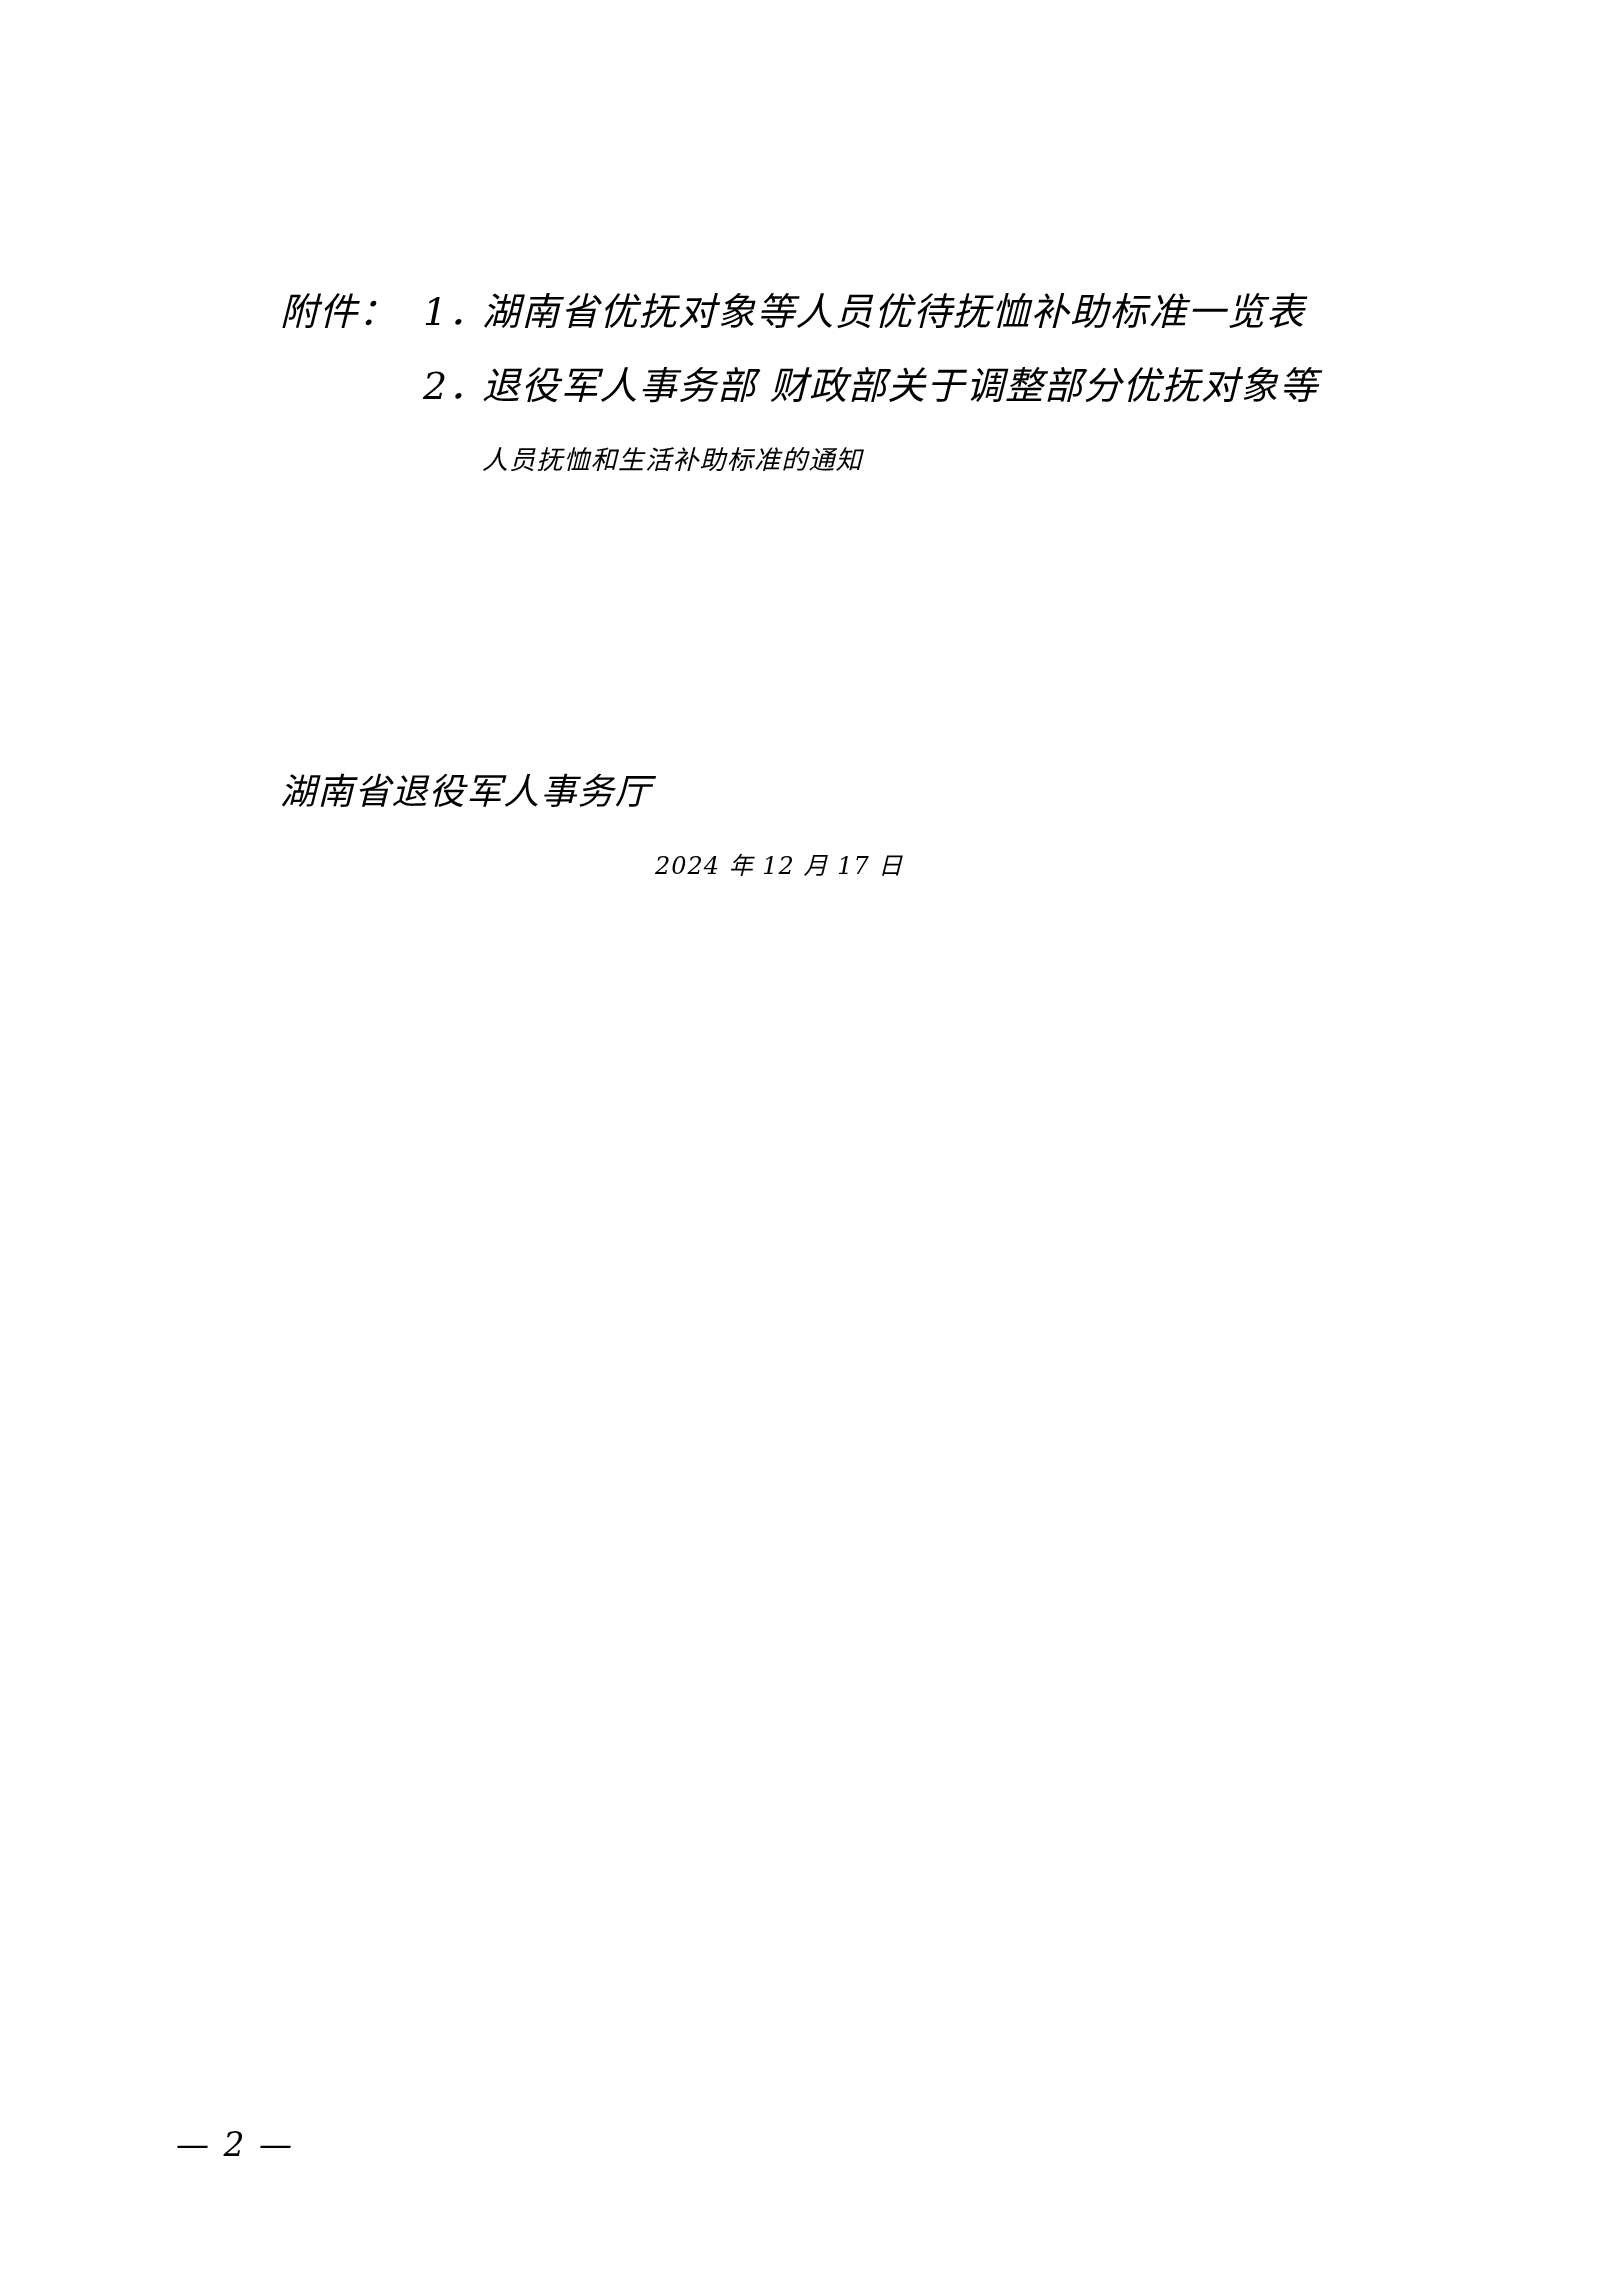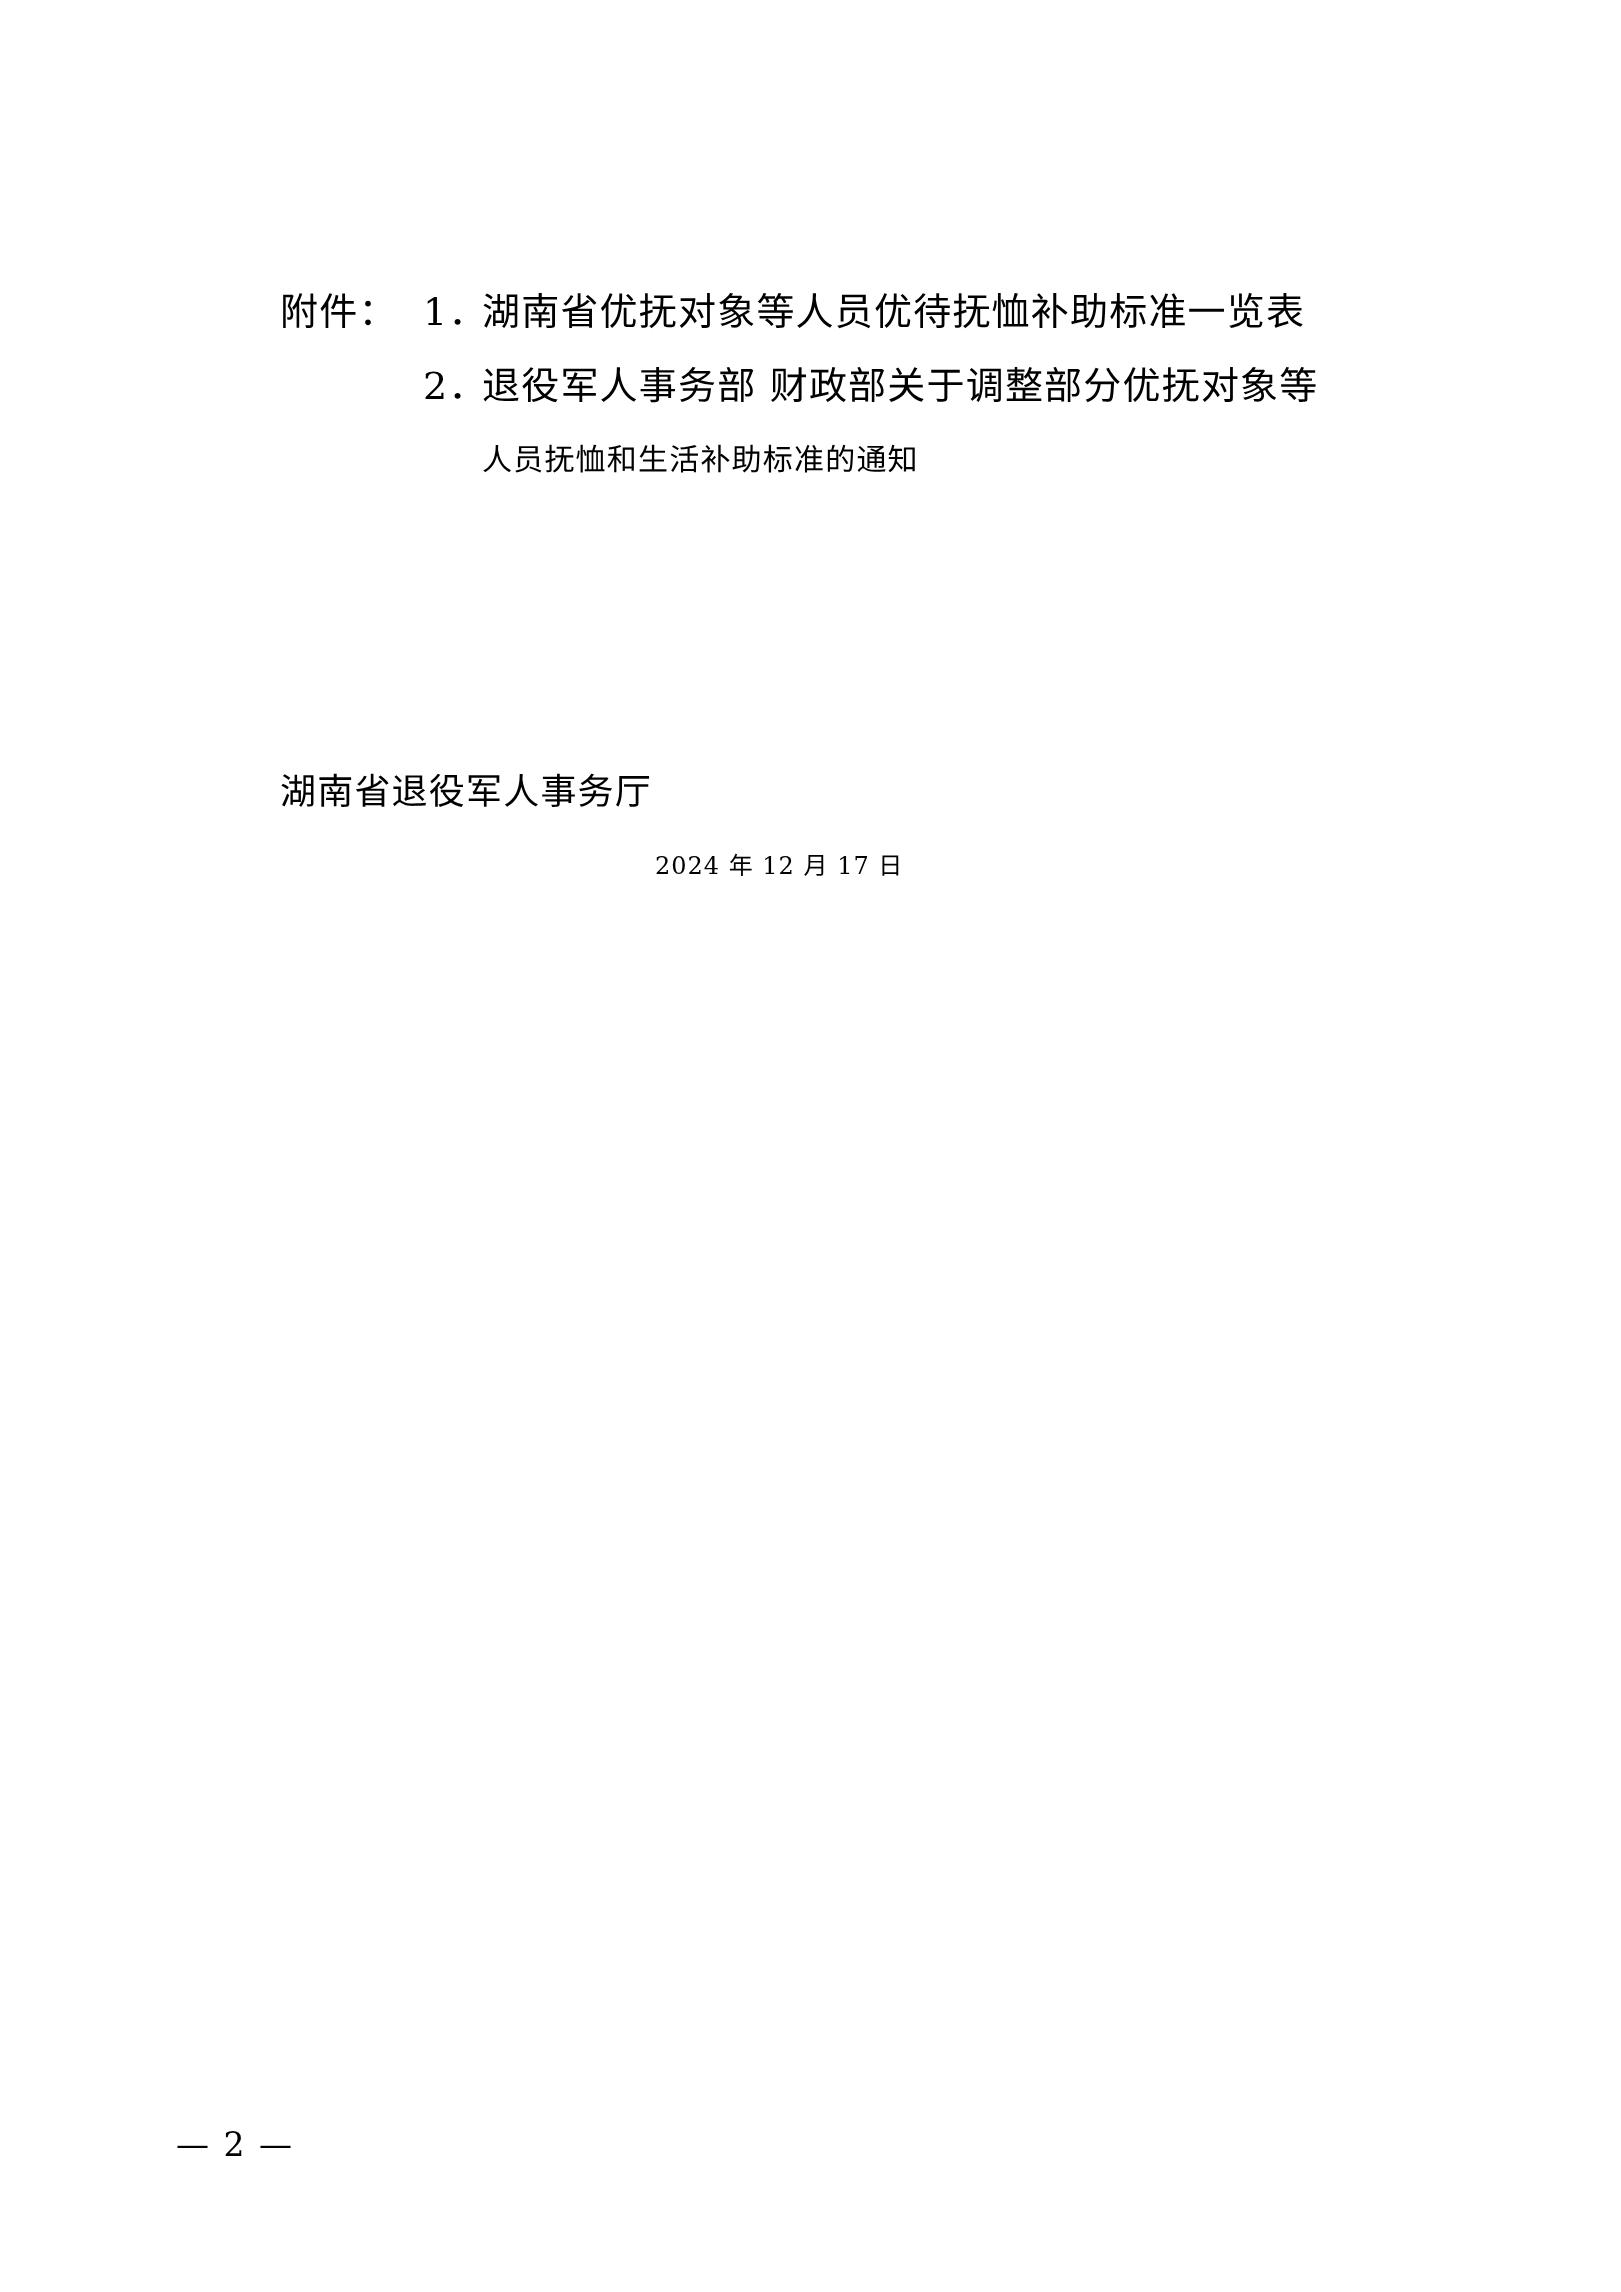--- a/index.html
+++ b/index.html
@@ -14,20 +14,21 @@
     position: relative;
     font-family: "DejaVu Serif", "Liberation Serif", serif;
     color: #000000;
     -webkit-font-smoothing: antialiased;
   }
   .page {
     position: relative;
     width: 1621px;
     height: 2005px;
     box-sizing: border-box;
+    font-style: italic;
   }
 
   
   .attachments {
     position: absolute;
     left: 280px;
     top: 275px;
     width: 1098px;
   }
   .att-line {
@@ -53,21 +54,21 @@
     width: 59px;
     flex: 0 0 auto;
     font-family: "DejaVu Serif", "Liberation Serif", serif;
   }
   .att-text {
     display: inline-block;
   }
   .att-cont {
     display: flex;
     align-items: flex-end;
-    font-size: 30px;
+    font-size: 26px;
     line-height: 74px;
     letter-spacing: 1.2px;
     white-space: nowrap;
   }
   .att-cont-pad {
     display: inline-block;
     width: 202px;
     flex: 0 0 auto;
   }
 

